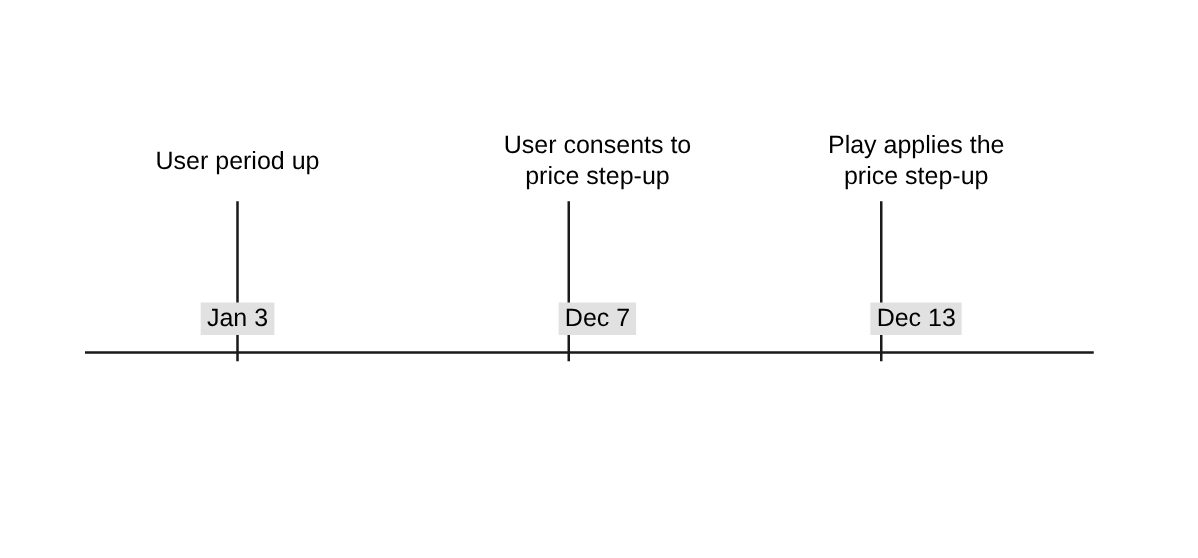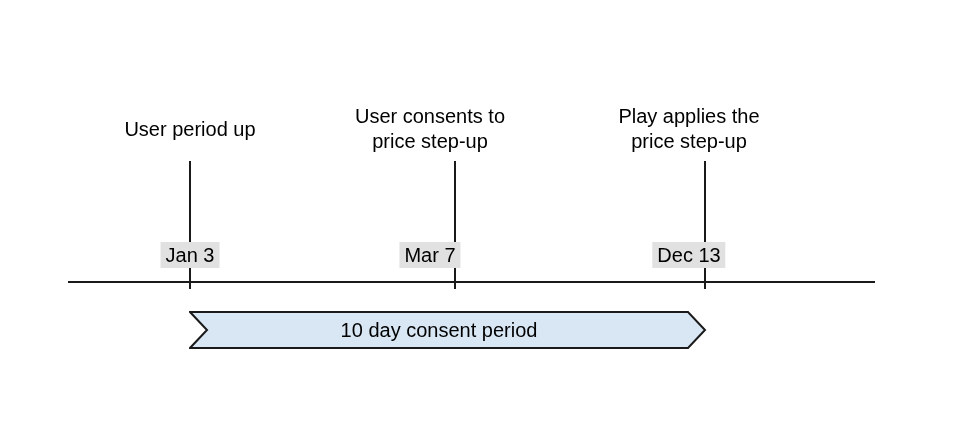--- a/index.html
+++ b/index.html
@@ -74,52 +74,46 @@
     display: flex;
     align-items: center;
     justify-content: center;
     font-size: 20px;
     line-height: 24px;
     white-space: nowrap;
   }
   
   .e0 .event-label, .e0 .event-date { left: 190px; }
   .e0 .event-tick { left: 189px; }
-  .e1 .event-label, .e1 .event-date { left: 430px; }
+  .e1 .event-label, .e1 .event-date { left: 478px; }
   .e1 .event-tick { left: 454px; }
-  .e2 .event-label, .e2 .event-date { left: 689px; }
+  .e2 .event-label, .e2 .event-date { left: 733px; }
   .e2 .event-tick { left: 704px; }
 </style>
 </head>
 <body>
 
 <div class="canvas">
 
   <div class="event e0">
     <div class="event-label">User period up</div>
     <div class="event-tick"></div>
     <div class="event-date">Jan 3</div>
   </div>
 
   <div class="event e1">
     <div class="event-label">User consents to
 price step-up</div>
     <div class="event-tick"></div>
-    <div class="event-date">Mar 7</div>
+    <div class="event-date">Dec 7</div>
   </div>
 
   <div class="event e2">
     <div class="event-label">Play applies the
 price step-up</div>
     <div class="event-tick"></div>
     <div class="event-date">Dec 13</div>
   </div>
 
   <div class="axis-line"></div>
 
-  <div class="banner">
-    <svg viewBox="0 0 518 38">
-      <polygon points="1,1 499,1 516,19 499,37 1,37 18,19" stroke-width="2" stroke-linejoin="miter" fill="#d9e7f5" stroke="#1a1a1a"></polygon>
-    </svg>
-    <div class="banner-label">10 day consent period</div>
-  </div>
 
 </div>
 
 </body></html>

